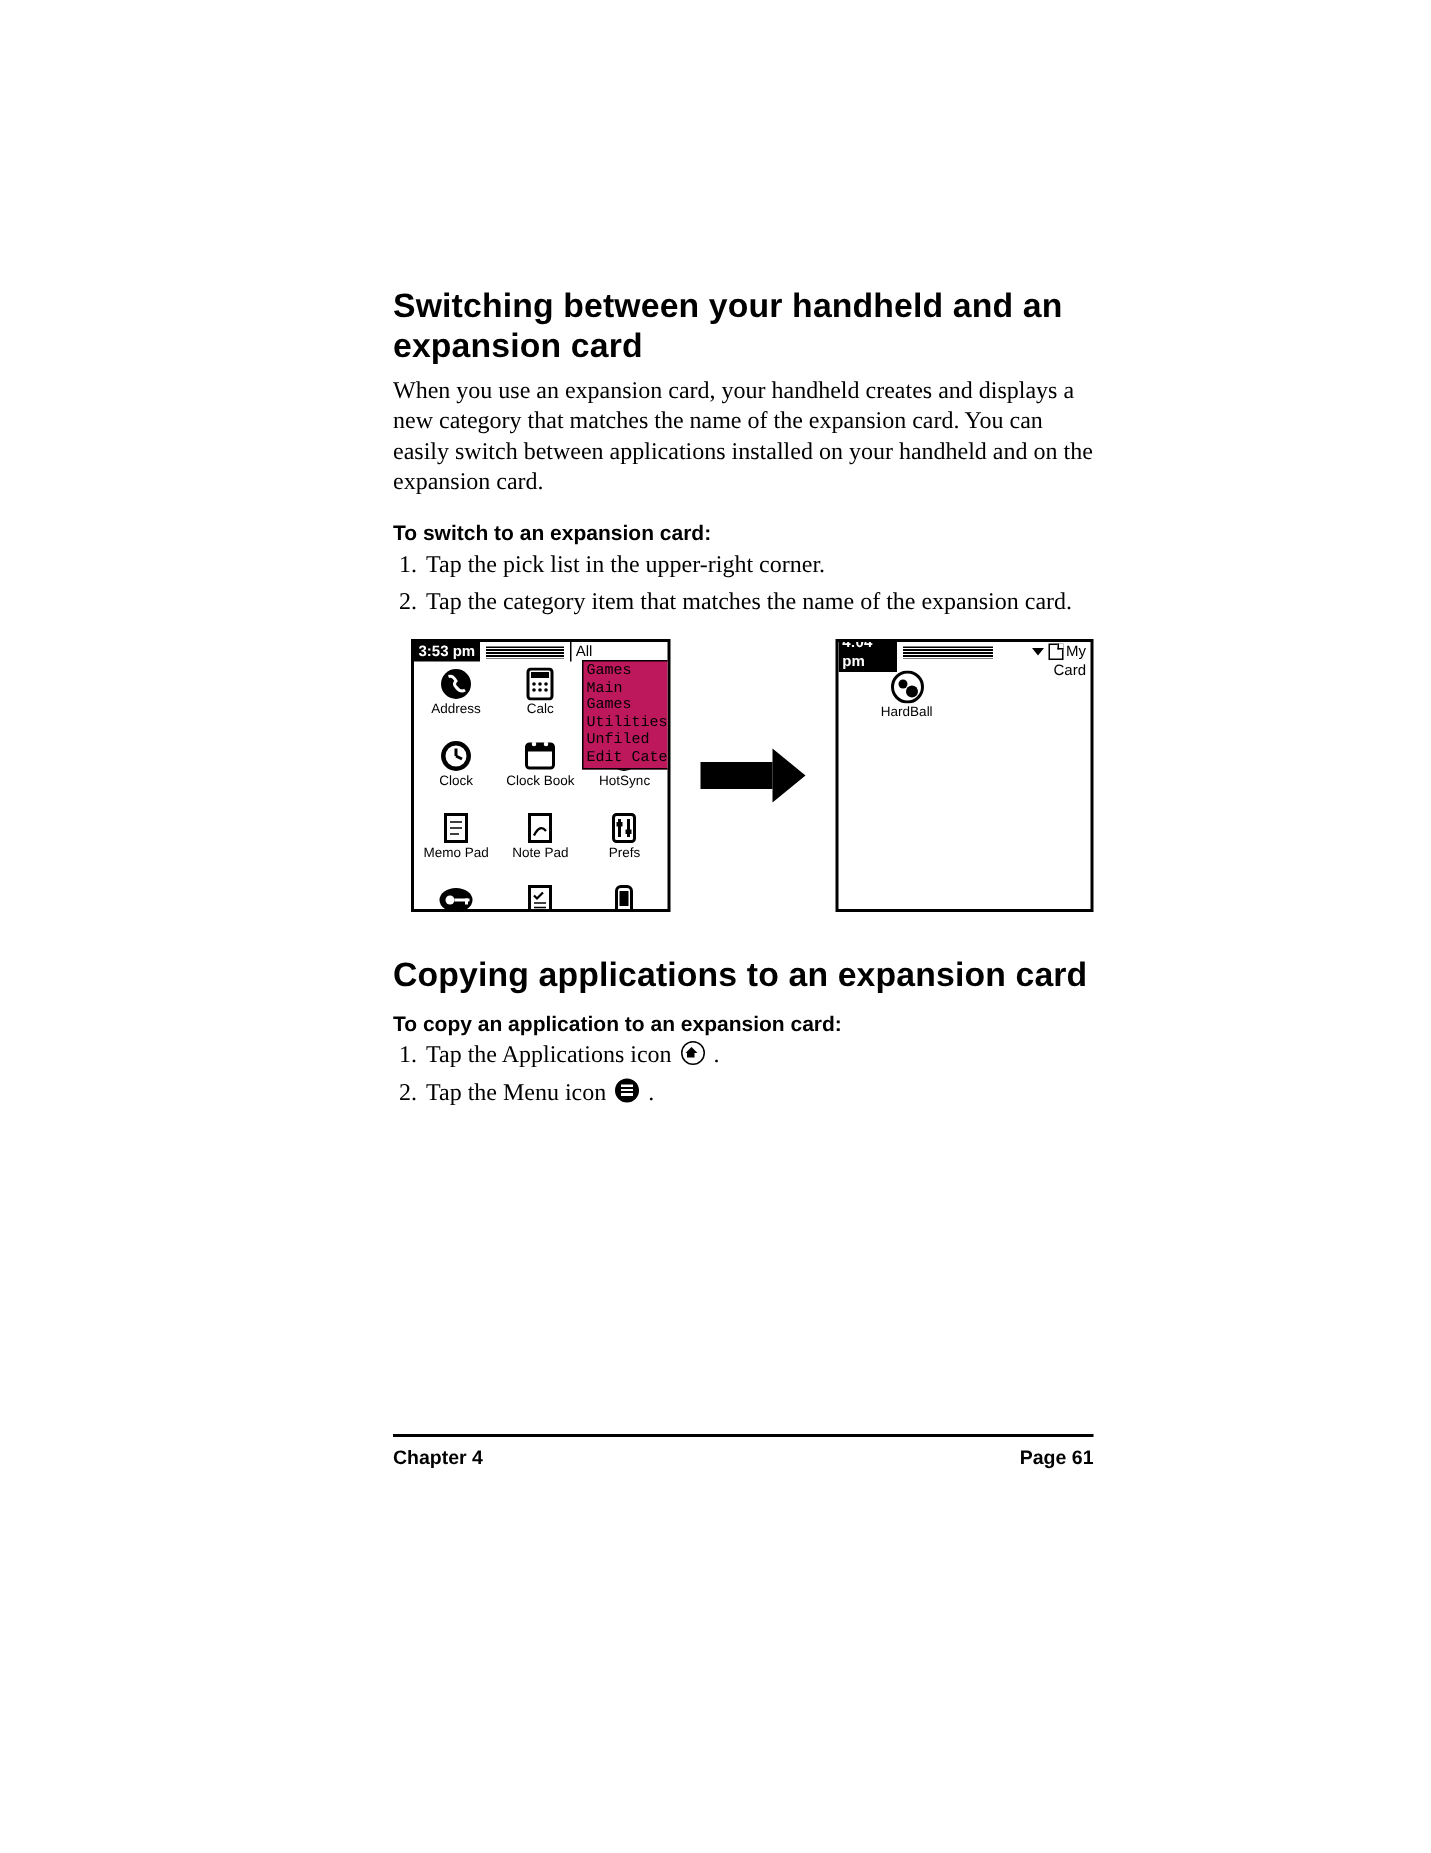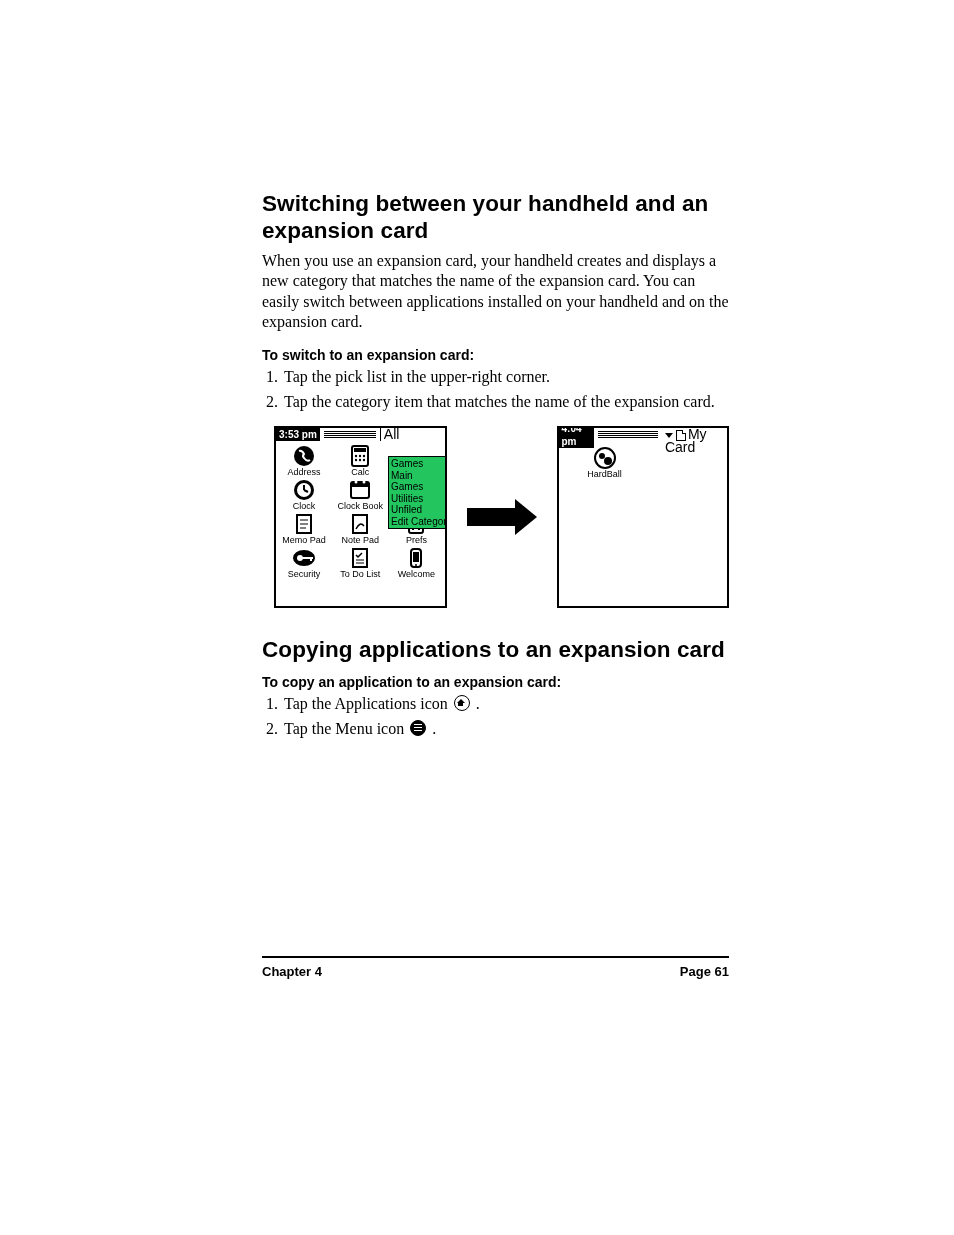--- a/index.html
+++ b/index.html
@@ -79,47 +79,49 @@
     width: 52px;
     height: 8px;
     background: repeating-linear-gradient(#000,#000 1px,#fff 1px,#fff 2px);
   }
   .bars2 { width: 60px; }
   .catlabel {
     border-left: 1px solid #000;
     padding: 0 3px;
     height: 13px;
     line-height: 13px;
-    font-size: 14px;
+    font-size: 10px;
+    text-align: right;
   }
   .down-tri { display:inline-block; width:0; height:0; border-left:4px solid transparent; border-right:4px solid transparent; border-top:5px solid #000; margin-right:3px; vertical-align: middle;}
   .cardglyph { display:inline-block; width:8px; height:9px; border:1px solid #000; vertical-align: middle; margin-right:2px; position:relative;}
   .cardglyph:after{content:"";position:absolute;right:-1px;top:-1px;width:3px;height:3px;background:#fff;border-left:1px solid #000;border-bottom:1px solid #000;}
 
   .app-grid {
     display: grid;
     grid-template-columns: repeat(3, 1fr);
     text-align: center;
-    row-gap: 2px;
+    row-gap: 16px;
     padding-top: 4px;
   }
   .app-cell .ic { width:24px; height:22px; margin:0 auto; }
   .app-cell .lbl { font-size: 9px; }
 
   .dropdown-list {
     position: absolute;
-    top: 28px;
+    top: 12px;
     left: 112px;
-    background: #22c55e;
+    background: #be185d;
     border: 1px solid #000;
     font-size: 10px;
     line-height: 1.15;
     padding: 1px 2px;
     z-index: 3;
     width: 74px;
+    font-family: Liberation Mono, monospace;
   }
   .dropdown-list div { white-space: nowrap; }
 
   
   .app-one { padding: 6px 24px; text-align:center; width:44px; }
   .app-one .ic { width:24px; height:22px; margin:0 auto;}
   .app-one .lbl { font-size:9px; }
 
   
   .arrow-block {

